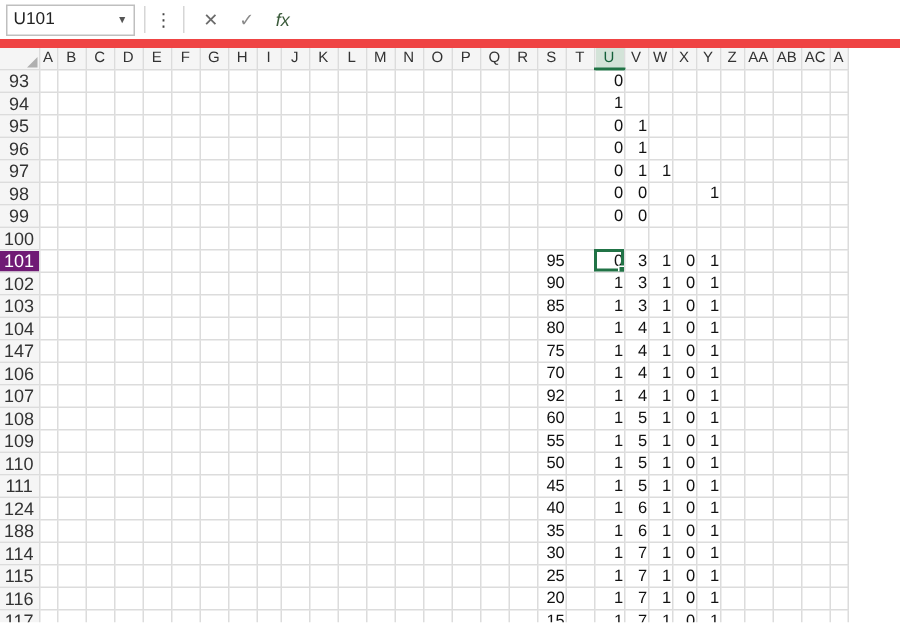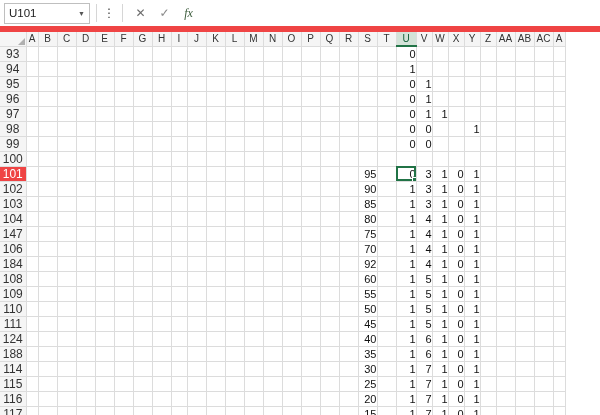--- a/index.html
+++ b/index.html
@@ -30,21 +30,21 @@
   .nb-sep{
     width:1px;height:18px;background:#d6d6d6;margin:0 5px 0 6px;
   }
   .kebab{
     width:14px;text-align:center;color:#444;font-size:12px;letter-spacing:0;
     line-height:10px;
   }
   .fbtns{display:flex;align-items:center;gap:11px;margin:0 8px 0 6px;}
   .fbtn{font-size:12px;color:#6b6b6b;width:13px;text-align:center;cursor:default;}
   .fbtn.check{color:#8a8a8a;}
-  .fbtn.fx{font-style:italic;font-family:Liberation Serif, serif;font-size:12px;color:#3b5b3b;}
+  .fbtn.fx{font-style:italic;font-family:Liberation Sans, sans-serif;font-size:12px;color:#3b5b3b;}
   .formula-input{
     flex:1;height:21px;display:flex;align-items:center;
     border:1px solid #e4e4e4;border-left:none;background:#fff;
     padding:0 6px;box-sizing:border-box;font-size:11.5px;color:#111;
     margin-left:6px;
   }
 
   
   .grid-wrap{flex:1;position:relative;overflow:hidden;background:#fff;}
   table.grid{border-collapse:collapse;table-layout:fixed;}
@@ -78,21 +78,21 @@
     border-style:solid;border-width:0 0 7px 7px;
     border-color:transparent transparent #b0b0b0 transparent;
   }
   .rowhead{
     width:26px;background:#f5f5f5;color:#333;
     text-align:center;font-size:12px;
     border-right:1px solid #c6c6c6;
     border-bottom:1px solid #dcdcdc;
   }
   .rowhead.active{
-    background:#ef4444;color:#ffffff;
+    background:#701a75;color:#ffffff;
   }
   .colhead th.active{
     background:#d3e3d8;color:#15603a;border-bottom:2px solid #217346;
   }
   td.cell{
     text-align:right;
     padding-right:3px;
     font-size:11px;
     color:#111;
     background:#fff;
@@ -654,21 +654,21 @@
             <td class="cell">1</td>
             <td class="cell">0</td>
             <td class="cell">1</td>
             <td class="cell"></td>
             <td class="cell"></td>
             <td class="cell"></td>
             <td class="cell"></td>
             <td class="cell"></td>
           </tr>
           <tr>
-            <td class="rowhead">184</td>
+            <td class="rowhead">107</td>
             <td class="cell"></td>
             <td class="cell"></td>
             <td class="cell"></td>
             <td class="cell"></td>
             <td class="cell"></td>
             <td class="cell"></td>
             <td class="cell"></td>
             <td class="cell"></td>
             <td class="cell"></td>
             <td class="cell"></td>

